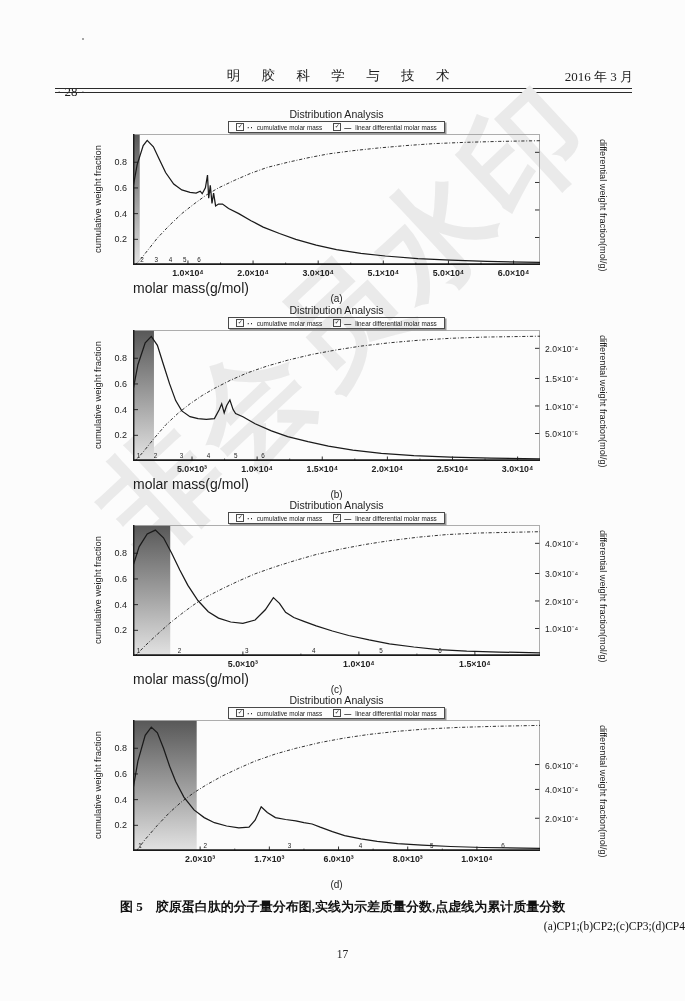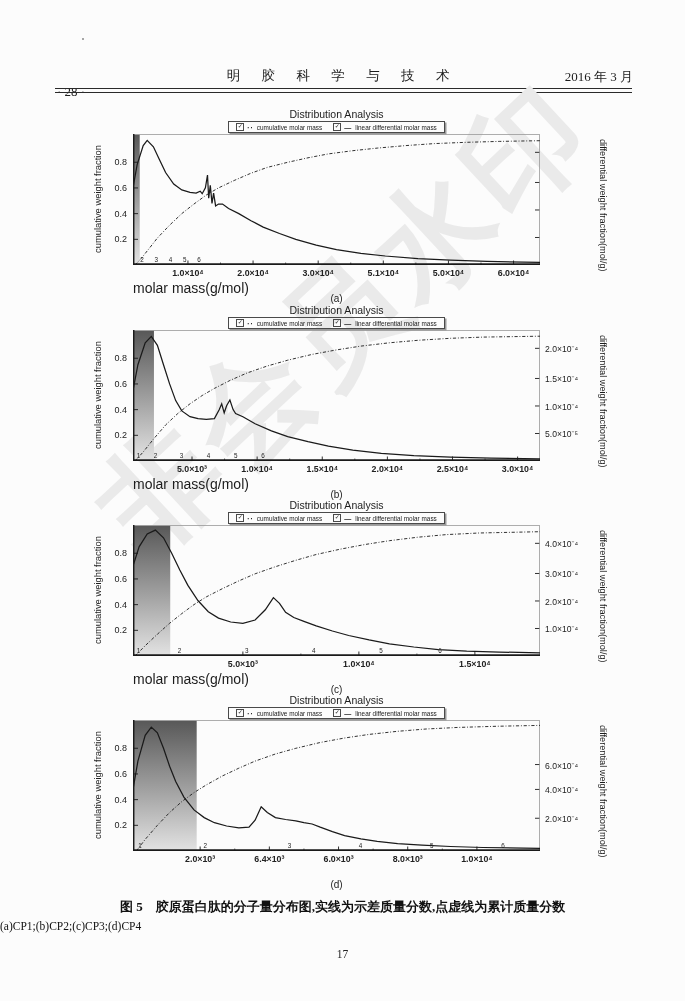--- a/index.html
+++ b/index.html
@@ -39,21 +39,21 @@
   .yticks-right span{position:absolute;left:0;font-size:8.6px;color:#222;white-space:nowrap;}
   .plot{position:absolute;left:133px;top:26px;width:407px;height:131px;}
   .plot svg{width:100%;height:100%;display:block;}
   .xticks{position:absolute;left:133px;top:160px;width:407px;height:12px;font-weight:bold;}
   .xticks span{position:absolute;transform:translateX(-50%);font-size:8.8px;color:#222;white-space:nowrap;}
   .xlabel{position:absolute;left:133px;width:407px;top:172px;font-size:14px;color:#1c1c1c;}
   .panel{position:absolute;left:133px;width:407px;top:185px;text-align:center;font-size:10px;color:#1c1c1c;}
   
   .cap1{position:absolute;left:0;width:685px;top:898px;text-align:center;
     font:bold 13px "Liberation Serif", serif;color:#111;}
-  .cap2{position:absolute;left:0;width:685px;top:920px;text-align:left;
+  .cap2{position:absolute;left:0;width:685px;top:920px;text-align:right;
     font:11.5px "Liberation Serif", serif;color:#111;}
   .pagenum{position:absolute;left:0;width:685px;top:948px;text-align:center;
     font:11.5px "Liberation Serif", serif;color:#222;}
 </style>
 </head>
 <body>
 
 <div class="speck"></div>
 
 <div class="hdr-left">· 28 ·</div>
@@ -360,21 +360,21 @@
         </svg>
       </div>
     <div class="yticks-right">
         <span style="top: 39.54px;">6.0×10⁻⁴</span>
         <span style="top: 64.43px;">4.0×10⁻⁴</span>
         <span style="top: 93.25px;">2.0×10⁻⁴</span>
       </div>
     <div class="ylab-right">differential weight fraction(mol/g)</div>
     <div class="xticks">
         <span style="left: 67.155px;">2.0×10³</span>
-        <span style="left: 136.345px;">6.4×10³</span>
+        <span style="left: 136.345px;">1.7×10³</span>
         <span style="left: 205.535px;">6.0×10³</span>
         <span style="left: 274.725px;">8.0×10³</span>
         <span style="left: 343.915px;">1.0×10⁴</span>
       </div>
     <div class="xlabel"></div>
     <div class="panel">(d)</div>
   </div>
   </div>
 
 <div class="cap1">图 5　胶原蛋白肽的分子量分布图,实线为示差质量分数,点虚线为累计质量分数</div>

